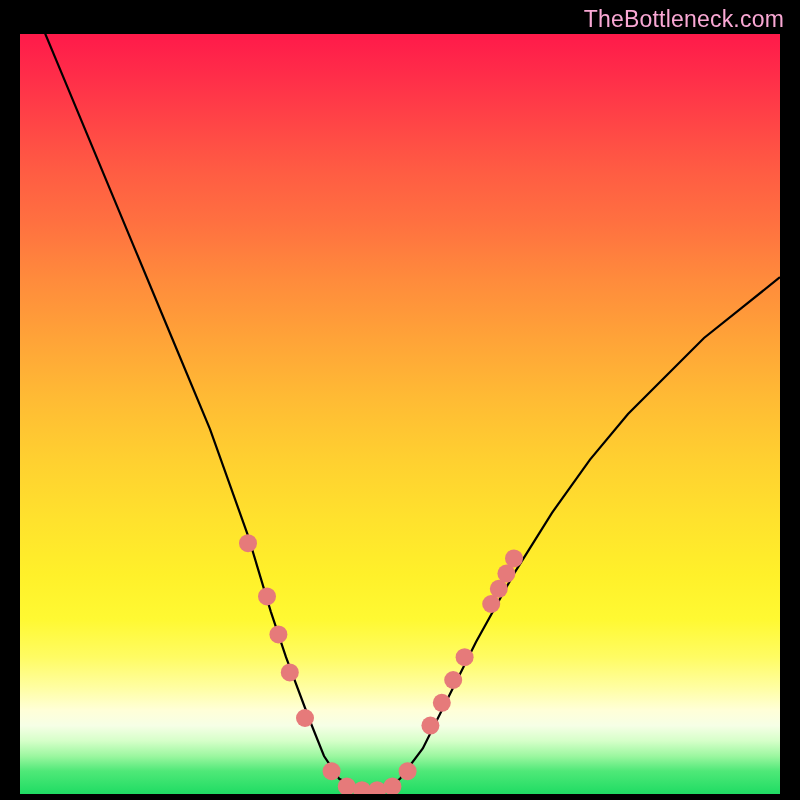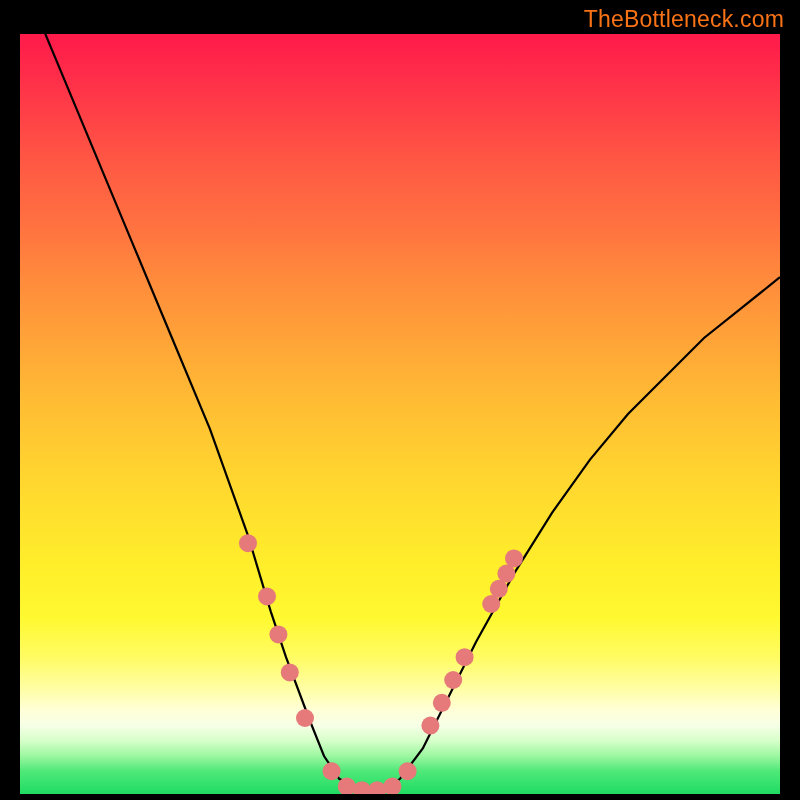--- a/index.html
+++ b/index.html
@@ -53,21 +53,21 @@
     position: absolute;
     left: 0;
     top: 0;
     width: 760px;
     height: 760px;
   }
   .attribution {
     position: absolute;
     top: 6px;
     right: 16px;
-    color: #f97316;
+    color: #f9a8d4;
     font-size: 23px;
     font-weight: 500;
     letter-spacing: 0.2px;
   }
 </style>
 </head>
 <body>
 
 <div class="attribution">TheBottleneck.com</div>
 

